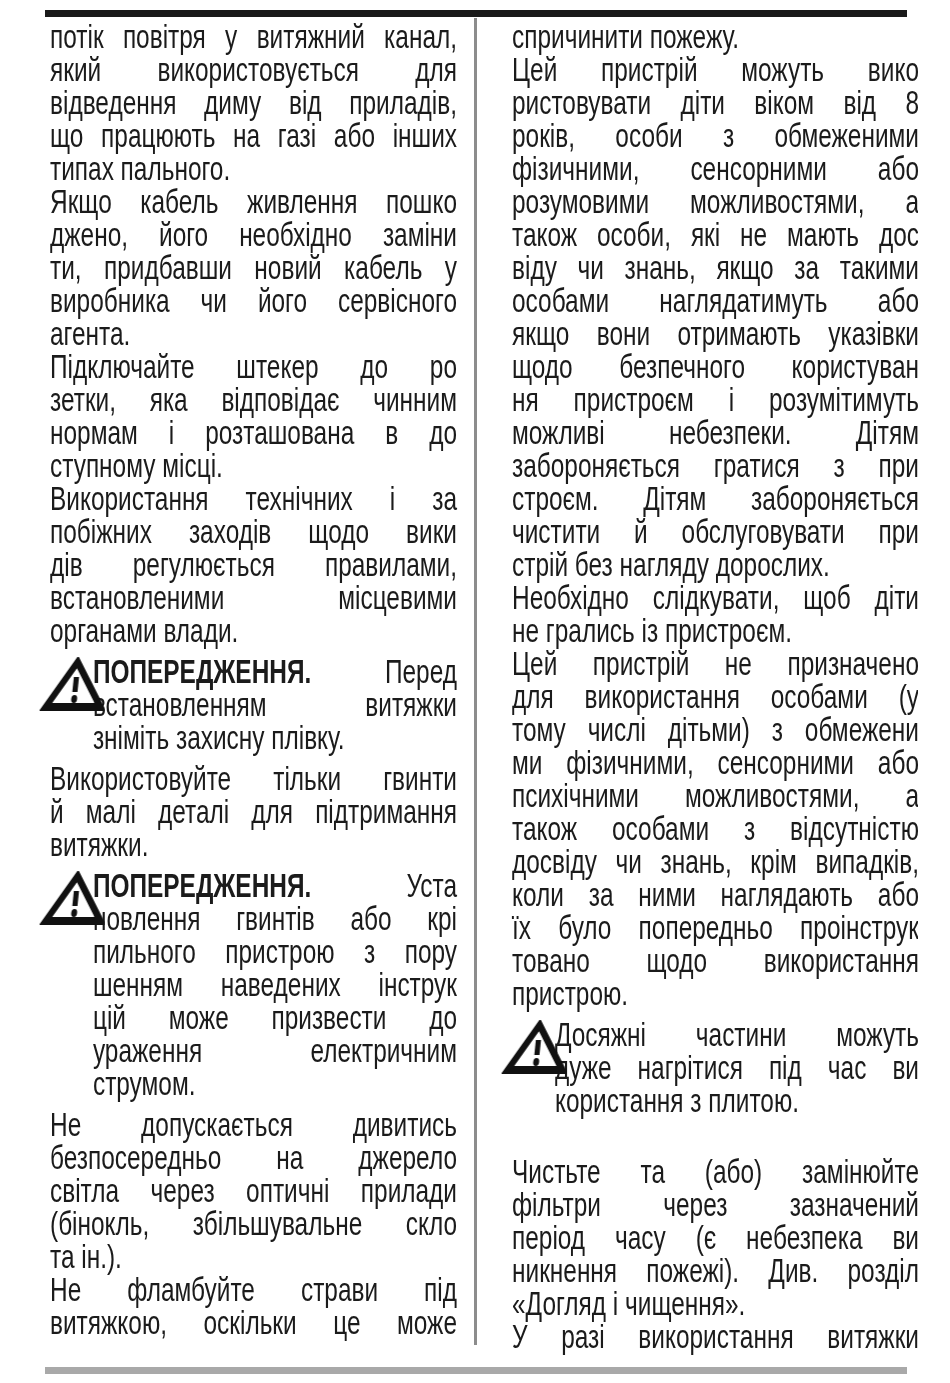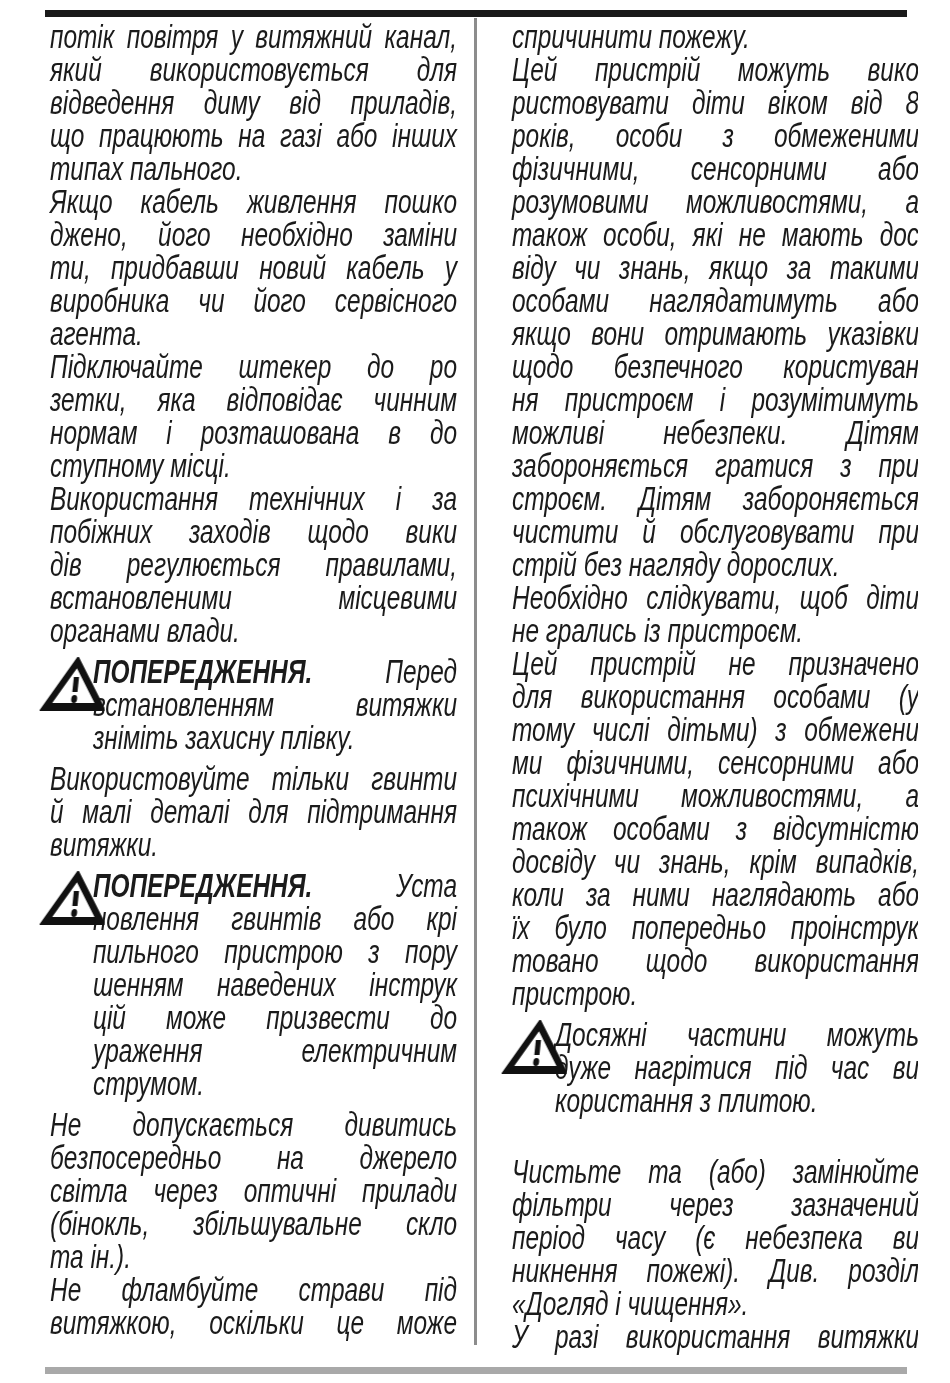--- a/index.html
+++ b/index.html
@@ -3,21 +3,20 @@
 <meta charset="utf-8">
 <style>
   html,body{margin:0;padding:0;background:#ffffff;}
   .page{
     position:relative;
     width:918px;height:1383px;
     background:#ffffff;
     font-family:"Liberation Sans", sans-serif;
     color:#1b1b1b;
     overflow:hidden;
-    font-style:italic;
   }
   .bar{position:absolute;left:45px;width:862px;height:7px;}
   .bar.top{top:10px;}
   .bar.bottom{top:1367px;}
   .divider{position:absolute;left:474px;top:18px;width:3px;height:1327px;}
   .col{
     position:absolute;top:20px;width:550px;
     transform:scaleX(0.74);transform-origin:0 0;
     font-size:33px;line-height:33px;
   }

